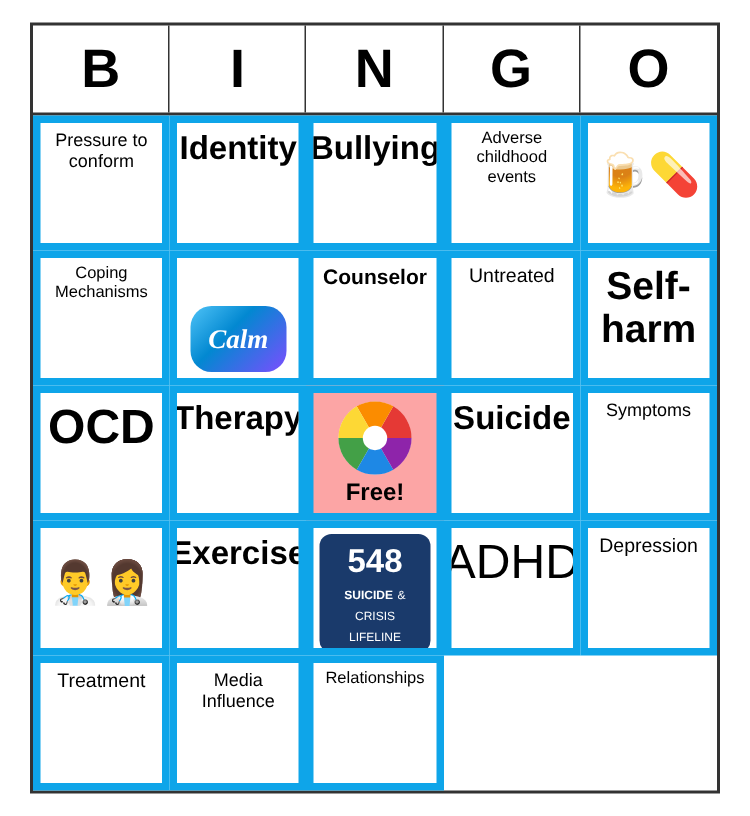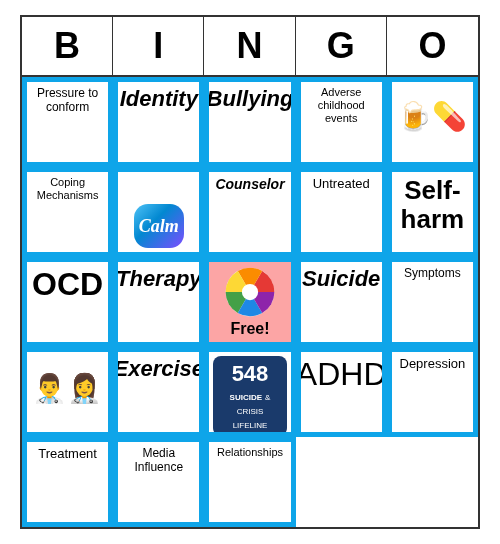--- a/index.html
+++ b/index.html
@@ -39,27 +39,27 @@
       display: flex;
       flex-direction: column;
       align-items: center;
       justify-content: flex-start;
       text-align: center;
       padding: 4px;
       font-size: 13px;
       position: relative;
       overflow: hidden;
     }
-    .bingo-cell.large-text { font-size: 22px; font-weight: bold; font-style: italic; }
+    .bingo-cell.large-text { font-size: 22px; font-weight: bold; }
     .bingo-cell.xl-text { font-size: 32px; font-weight: normal; }
     .bingo-cell.xxl-text { font-size: 32px; font-weight: bold; }
 
     
     .calm-icon {
-      width: 50px;
+      width: 64px;
       height: 64px;
       border-radius: 14px;
       background: linear-gradient(135deg, #4fc3f7 0%, #0288d1 40%, #7c4dff 100%);
       display: flex;
       align-items: center;
       justify-content: center;
       font-family: Georgia, serif;
       font-style: italic;
       font-size: 20px;
       color: #fff;

